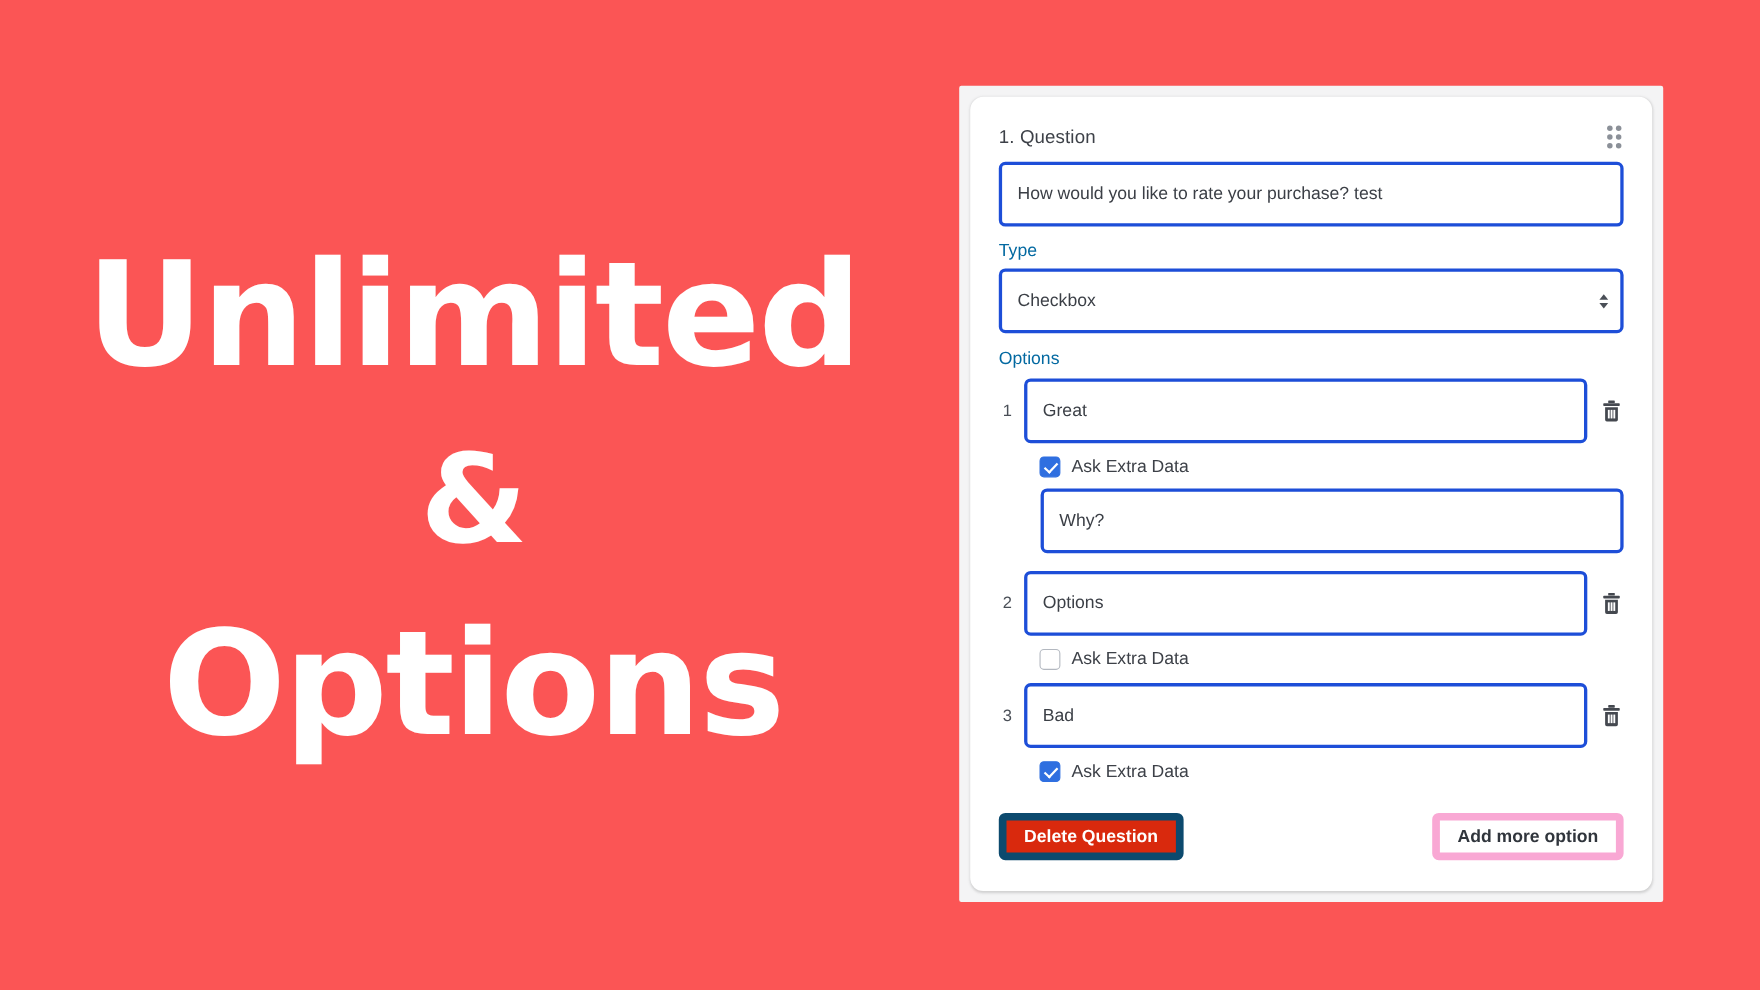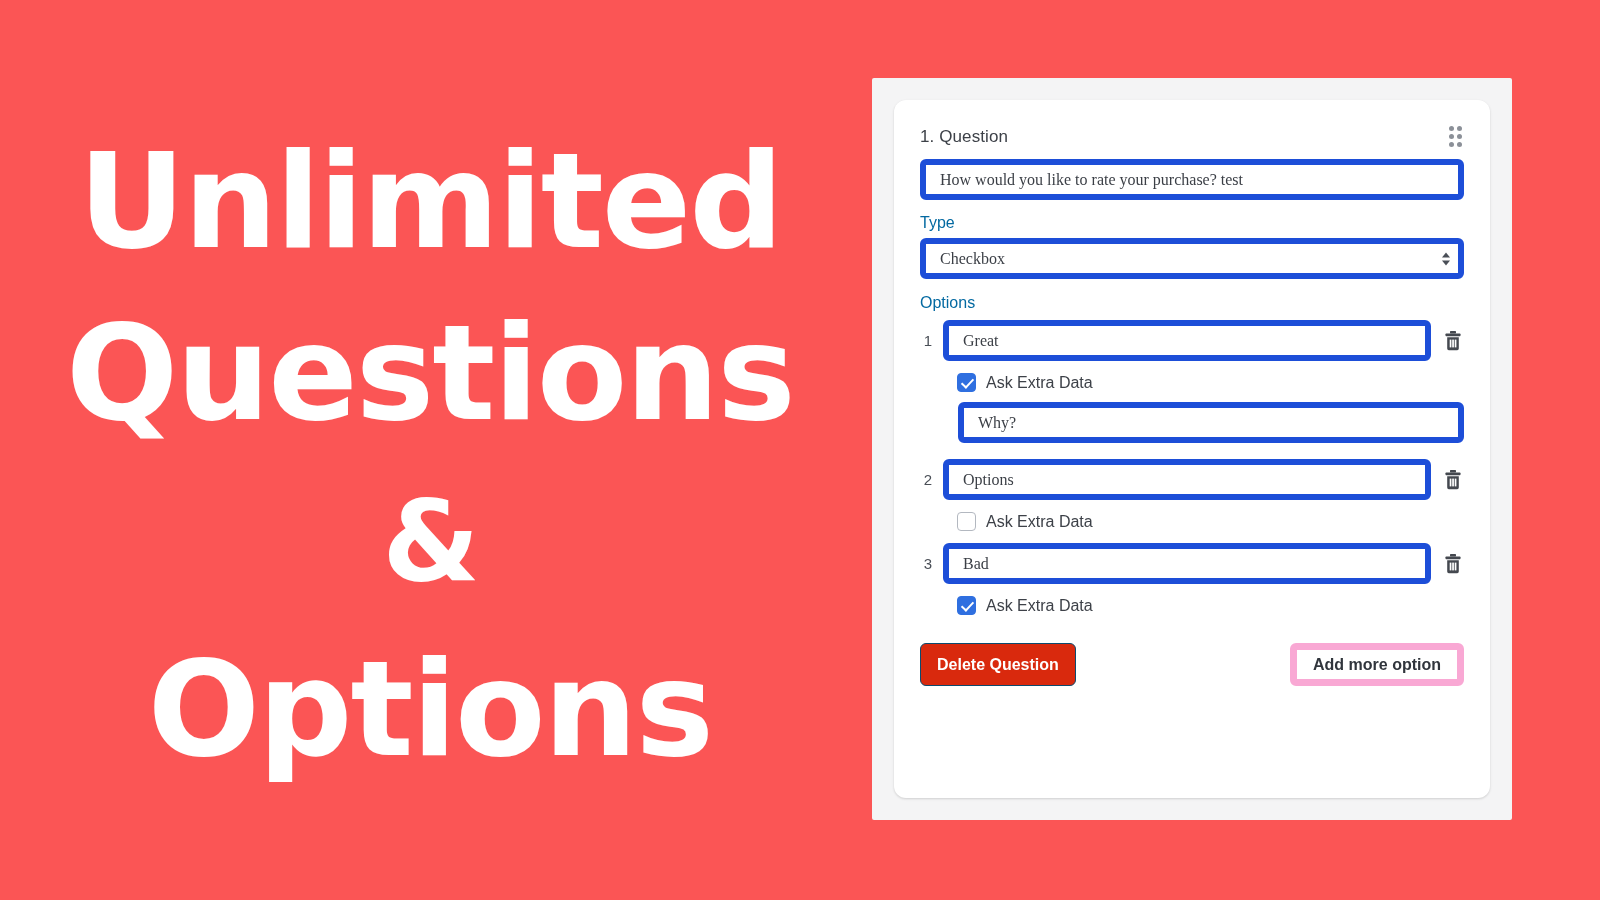--- a/index.html
+++ b/index.html
@@ -47,21 +47,21 @@
 
   
   .panel-outer {
     position: absolute;
     left: 872px;
     top: 78px;
     width: 640px;
     height: 742px;
     background: #f4f4f5;
     border-radius: 2px;
-    padding: 22px;
+    padding: 10px;
   }
   .panel-card {
     width: 100%;
     height: 100%;
     background: #ffffff;
     border-radius: 12px;
     box-shadow: 0 1px 3px rgba(0,0,0,0.10), 0 1px 2px rgba(0,0,0,0.06);
     padding: 24px 26px 26px 26px;
     display: flex;
     flex-direction: column;
@@ -90,25 +90,25 @@
   .drag-handle i {
     display: block;
     width: 5px; height: 5px;
     border-radius: 50%;
     background: #8b9098;
   }
 
   
   .field {
     width: 100%;
-    height: 41px;
-    border: 6px solid #1d4ed8;
+    height: 59px;
+    border: 3px solid #1d4ed8;
     border-radius: 6px;
     background: #fff;
-    font-family: Liberation Serif, serif;
+    font-family: Liberation Sans, sans-serif;
     font-size: 16px;
     color: #3b3f46;
     padding: 0 14px;
     outline: none;
     display: flex;
     align-items: center;
   }
   .label {
     font-size: 16px;
     color: #0369a1;
@@ -213,36 +213,35 @@
     cursor: pointer;
     padding: 0 16px;
     height: 43px;
     display: inline-flex;
     align-items: center;
     justify-content: center;
   }
   .btn-danger {
     background: #d9290d;
     color: #ffffff;
-    border: 1px solid #0c4a6e;
+    border: 7px solid #0c4a6e;
   }
   .btn-ghost {
     background: #ffffff;
     color: #30353c;
     border: 7px solid #f9a8d4;
   }
 </style>
 </head>
 <body>
 
 <div class="stage">
 
   <div class="headline">
     <div class="headline-line">Unlimited</div>
-    <div class="headline-line">Questions</div>
     <div class="headline-line amp">&amp;</div>
     <div class="headline-line">Options</div>
   </div>
 
   <div class="panel-outer">
     <div class="panel-card">
 
       <div class="q-header">
         <div class="q-title">1. Question</div>
         <div class="drag-handle">

